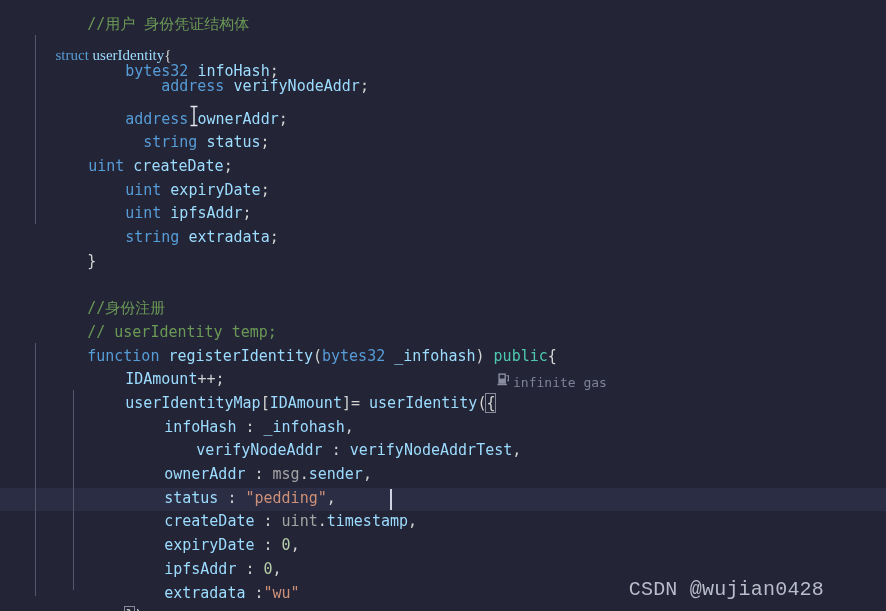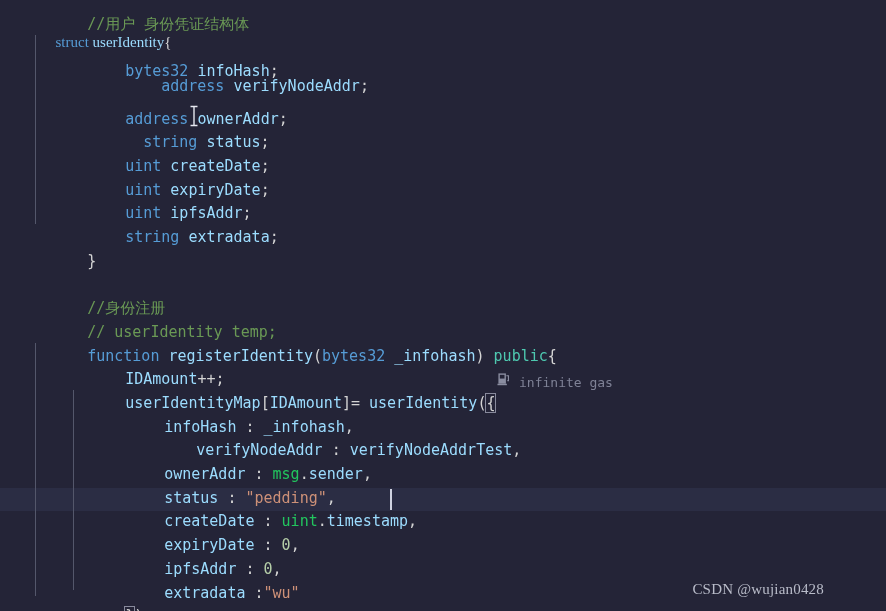--- a/index.html
+++ b/index.html
@@ -58,35 +58,35 @@
     box-sizing: border-box;
   }
 
   
   .kw      { color: #569cd6; }   
   .type    { color: #4ec9b0; }   
   .prop    { color: #9cdcfe; }   
   .comment { color: #6a9955; }   
   .str     { color: #ce9178; }   
   .num     { color: #b5cea8; }   
-  .glob    { color: #22c55e; }   
+  .glob    { color: #a3a3a3; }   
   .punc    { color: #d4d4d4; }
 
   
   .bracket-box {
     outline: 1px solid #888a9c;
     outline-offset: 0px;
   }
 
   
   .gas-hint {
     position: absolute;
     display: flex;
     align-items: flex-start;
-    gap: 7px;
+    gap: 1px;
     color: #7f8296;
     font-size: 13px;
     font-family: "DejaVu Sans Mono", "Liberation Mono", monospace;
     white-space: nowrap;
   }
   .gas-icon { display: block; }
 
   
   .caret {
     position: absolute;
@@ -99,63 +99,63 @@
     position: absolute;
     pointer-events: none;
   }
 
   
   .watermark {
     position: absolute;
     right: 14px;
     bottom: 9px;
     color: #b9bcc9;
-    font-size: 15px;
-    font-family: Liberation Serif, serif;
+    font-size: 20px;
+    font-family: Liberation Mono, monospace;
     letter-spacing: 0.2px;
   }
 </style>
 </head>
 <body>
 
 <div id="editor">
 
   <div class="line-highlight" style="top:487.5px;"></div>
 
   <div class="indent-guide" style="left:35px; top:35px; height:189px;"></div>
   <div class="indent-guide" style="left:35px; top:343px; height:253px;"></div>
   <div class="indent-guide" style="left:73px; top:390px; height:200px;"></div>
 
   <div class="code-layer">
 
     <div class="row" style="top:-11px;">
       <span class="comment">//用户 身份凭证结构体</span>
     </div>
 
-    <div class="row" style="top:7px;font-family:Liberation Serif, serif;">
+    <div class="row" style="top:20px;font-family:Liberation Serif, serif;">
       <span class="kw">struct</span><span class="punc"> </span><span class="prop">userIdentity</span><span class="punc">{</span>
     </div>
 
     <div class="row" style="top:36.4px; padding-left:71px;">
       <span class="kw">bytes32</span><span class="punc"> </span><span class="prop">infoHash</span><span class="punc">;</span>
     </div>
 
     <div class="row" style="top:51px; padding-left:107px;">
       <span class="kw">address</span><span class="punc"> </span><span class="prop">verifyNodeAddr</span><span class="punc">;</span>
     </div>
 
     <div class="row" style="top:83.8px; padding-left:71px;">
       <span class="kw">address</span><span class="punc"> </span><span class="prop">ownerAddr</span><span class="punc">;</span>
     </div>
 
     <div class="row" style="top:107.5px; padding-left:89px;">
       <span class="kw">string</span><span class="punc"> </span><span class="prop">status</span><span class="punc">;</span>
     </div>
 
-    <div class="row" style="top:131.2px; padding-left:71px;">
+    <div class="row" style="top:131.2px; padding-left:34px;">
       <span class="kw">uint</span><span class="punc"> </span><span class="prop">createDate</span><span class="punc">;</span>
     </div>
 
     <div class="row" style="top:154.9px; padding-left:71px;">
       <span class="kw">uint</span><span class="punc"> </span><span class="prop">expiryDate</span><span class="punc">;</span>
     </div>
 
     <div class="row" style="top:178.6px; padding-left:71px;">
       <span class="kw">uint</span><span class="punc"> </span><span class="prop">ipfsAddr</span><span class="punc">;</span>
     </div>

